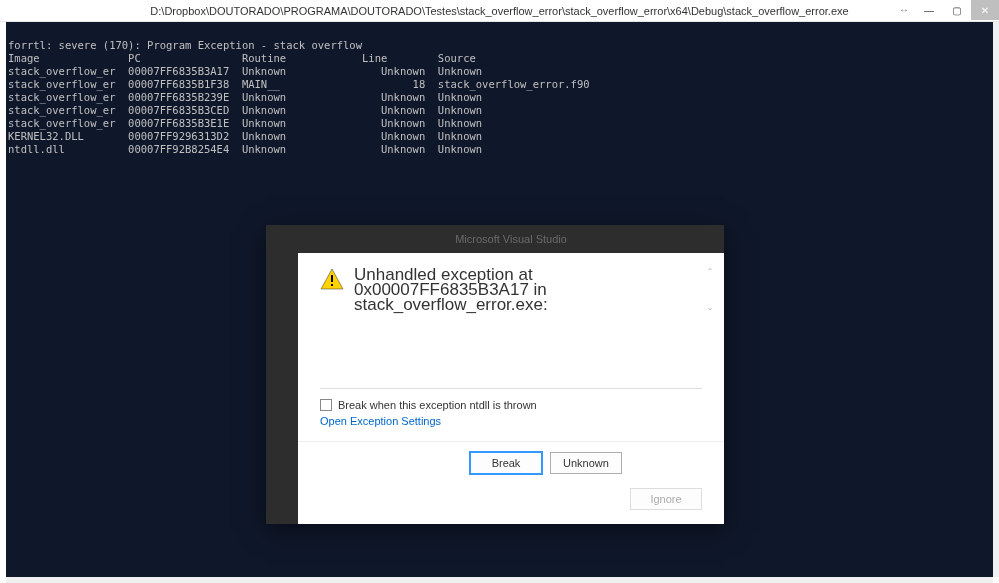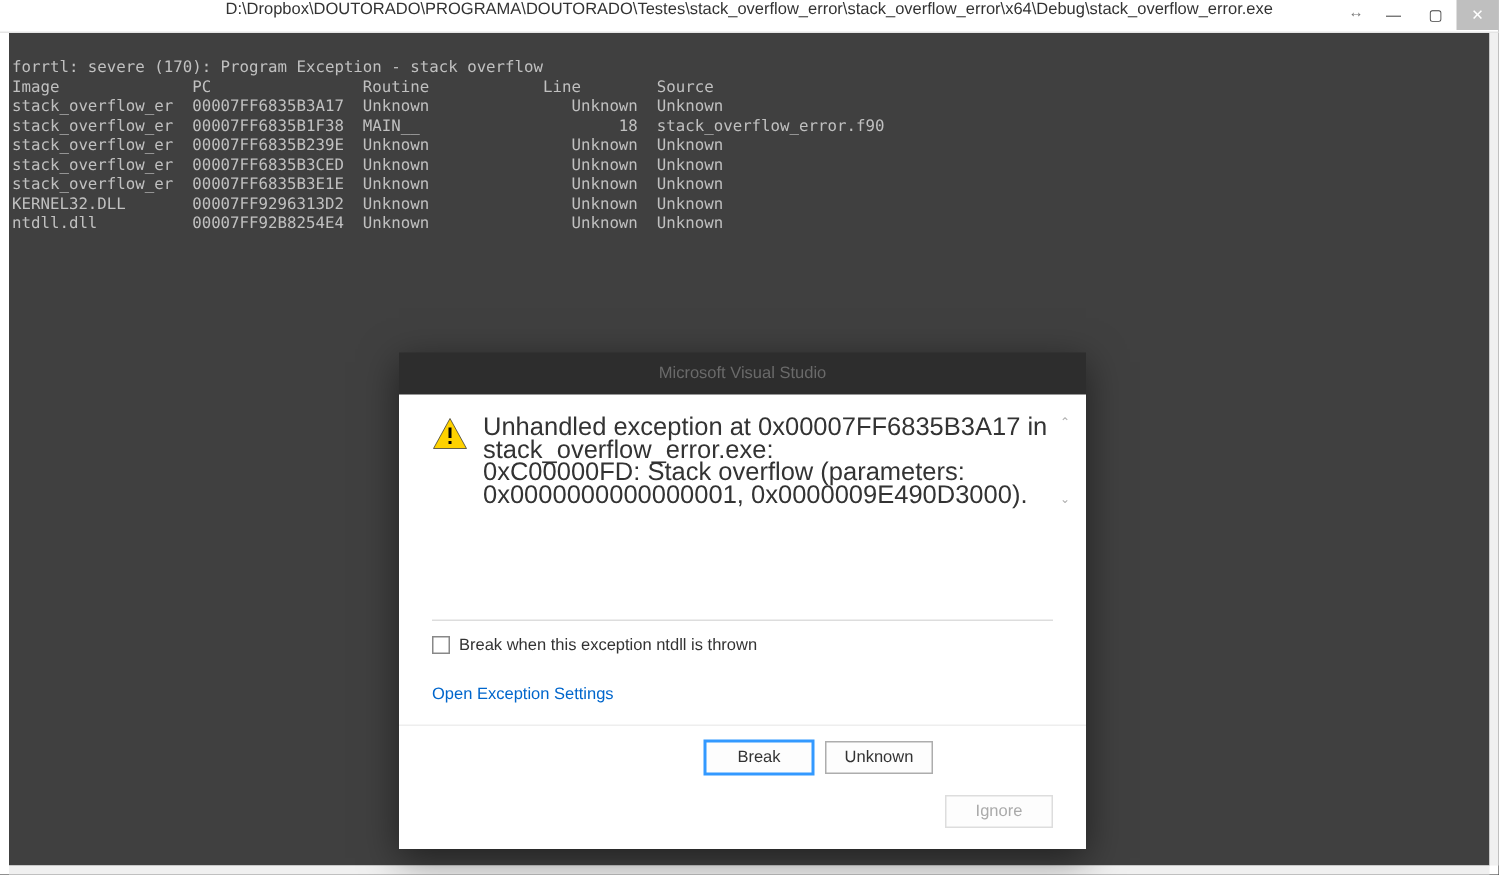--- a/index.html
+++ b/index.html
@@ -16,21 +16,21 @@
       width: 999px;
       height: 583px;
       background: #fff;
       position: relative;
     }
     .titlebar {
       height: 22px;
       background: #fff;
       border-bottom: 1px solid #e5e5e5;
       display: flex;
-      align-items: flex-start;
+      align-items: center;
       justify-content: center;
       position: relative;
       font-size: 11px;
       color: #333;
     }
     .title-text { white-space: nowrap; }
     .titlebar-buttons {
       position: absolute;
       right: 0;
       top: 0;
@@ -49,21 +49,21 @@
     }
     .tb-btn.close { background: #bfbfbf; color: #fff; }
     .tb-extra { position:absolute; right:90px; top:3px; font-size:10px; color:#777; }
 
     .console {
       position: absolute;
       top: 22px;
       left: 6px;
       right: 6px;
       bottom: 6px;
-      background: #404040;
+      background: #0f172a;
       font-family: Consolas, "Lucida Console", monospace;
       font-size: 10.5px;
       line-height: 13px;
       color: #c0c0c0;
       padding: 4px 2px;
       white-space: pre;
       overflow: hidden;
     }
     .console .hl { color: #c0c0c0; }
 
@@ -72,24 +72,25 @@
       position: absolute;
       background: #f0f0f0;
     }
     .hscroll { left:6px; right:6px; bottom:0; height:6px; }
     .vscroll { top:22px; right:0; bottom:6px; width:6px; }
 
     
     .dialog-shell {
       position: absolute;
       left: 266px;
-      top: 235px;
+      top: 225px;
       width: 458px;
       background: #2d2d2d;
       box-shadow: 0 6px 24px rgba(0,0,0,.5);
+      padding-left: 32px;
     }
     .dialog-title {
       height: 28px;
       color: #6a6a6a;
       font-size: 11px;
       text-align: center;
       line-height: 28px;
     }
     .dialog-body {
       background: #fff;
@@ -115,21 +116,21 @@
       display:flex; flex-direction:column; justify-content:space-between;
       color:#b0b0b0; font-size:8px; text-align:center;
     }
     .divider { border-top: 1px solid #ddd; margin: 68px 22px 0 22px; }
     .options {
       padding: 10px 22px 14px 22px;
       font-size: 11px;
     }
     .chk-row { display:flex; align-items:center; gap:6px; color:#333; }
     .chk { width:12px; height:12px; border:1px solid #888; display:inline-block; background:#fff; }
-    .link { color:#0066cc; margin-top:21px; display:inline-block; cursor:pointer; }
+    .link { color:#0066cc; margin-top:4px; display:inline-block; cursor:pointer; }
     .button-row {
       display:flex; justify-content:flex-end; gap:8px;
       padding: 10px 22px 14px 22px; border-top:1px solid #eee;text-align:right;
     }
     .btn {
       min-width: 72px; height: 22px;
       font-size: 11px;
       border: 1px solid #adadad;
       background: #fdfdfd;
       color: #333;
@@ -174,21 +175,20 @@
       <div class="msg-area">
         <span class="warn-icon">
           <svg viewBox="0 0 24 24" width="24" height="24">
             <polygon points="12,2 23,22 1,22" fill="#ffd200" stroke="#333" stroke-width="0.5"></polygon>
             <rect x="11" y="8" width="2" height="7" fill="#000"></rect>
             <rect x="11" y="17" width="2" height="2" fill="#000"></rect>
           </svg>
         </span>
         <div class="msg-text">
           <div>Unhandled exception at 0x00007FF6835B3A17 in stack_overflow_error.exe:</div>
-          <div>0xC00000FD: Stack overflow (parameters: 0x0000000000000001, 0x0000009E490D3000).</div>
         </div>
         <div class="msg-scroll">
           <span>⌃</span>
           <span>⌄</span>
         </div>
       </div>
       <div class="divider"></div>
       <div class="options">
         <label class="chk-row">
           <span class="chk"></span>

